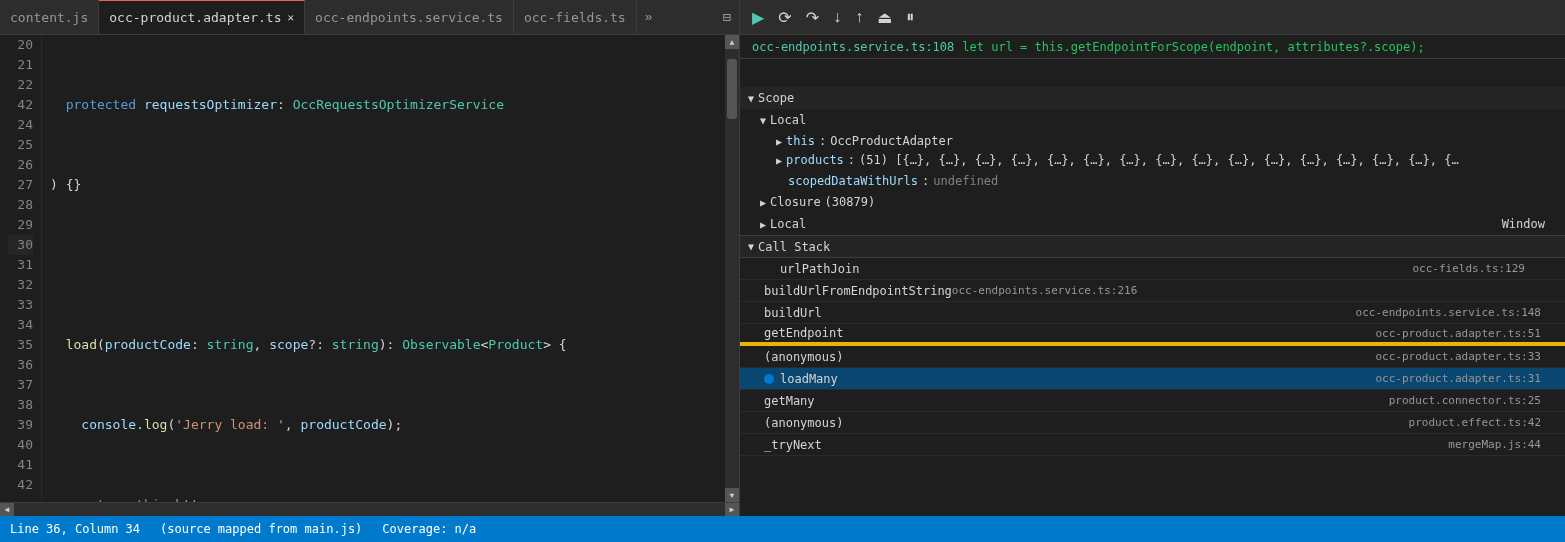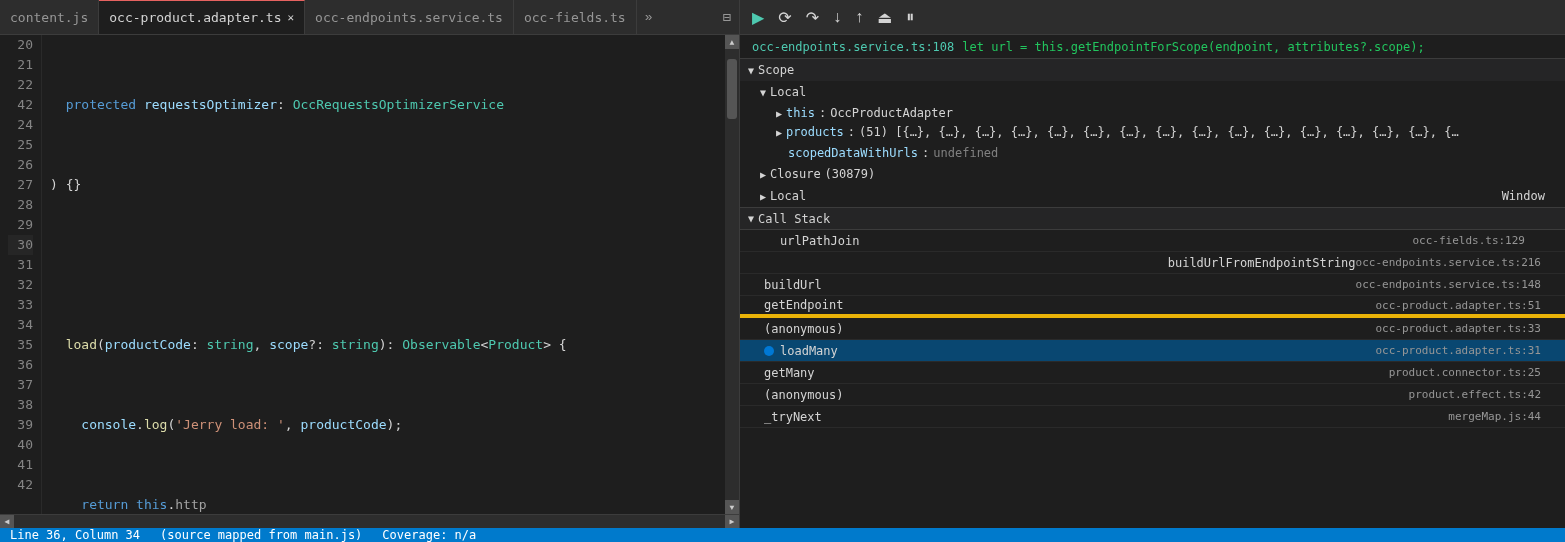--- a/index.html
+++ b/index.html
@@ -149,21 +149,21 @@
         </div>
       </div>
 
       <div style="height:14px;background:#2d2d2d;display:flex;align-items:center;border-top:1px solid #3c3c3c;">
         <div style="width:14px;height:14px;background:#555;cursor:pointer;display:flex;align-items:center;justify-content:center;font-size:8px;color:#ccc;flex-shrink:0;">◀</div>
         <div style="flex:1;height:14px;background:#2d2d2d;"></div>
         <div style="width:14px;height:14px;background:#555;cursor:pointer;display:flex;align-items:center;justify-content:center;font-size:8px;color:#ccc;flex-shrink:0;">▶</div>
       </div>
     </div>
 
-    <div style="flex:1;display:flex;flex-direction:column;background:#1e1e1e;overflow:hidden;">
+    <div style="flex:1;display:flex;flex-direction:column;background:#1e1e1e;overflow:hidden;gap:28px;">
 
       <div style="padding:3px 12px;font-size:12px;color:#d4d4d4;background:#1e1e1e;border-bottom:1px solid #3c3c3c;height:24px;display:flex;align-items:center;font-family:Consolas,monospace;overflow:hidden;">
         <span style="color:#4ec9b0;">occ-endpoints.service.ts:108</span>
         <span style="margin-left:8px;color:#22c55e;">let url = this.getEndpointForScope(endpoint, attributes?.scope);</span>
       </div>
 
       <div style="flex:1;overflow-y:auto;overflow-x:hidden;font-family:Consolas,monospace;">
 
         <div style="border-bottom:1px solid #3c3c3c;">
           <div style="display:flex;align-items:center;padding:3px 8px;font-size:12px;color:#d4d4d4;cursor:pointer;height:22px;background:#252526;">
@@ -221,21 +221,21 @@
           <div style="display:flex;align-items:center;padding:3px 8px;font-size:12px;color:#d4d4d4;cursor:pointer;height:22px;background:#252526;border-bottom:1px solid #3c3c3c;">
             <span style="margin-right:4px;font-size:10px;">▼</span>
             <span>Call Stack</span>
           </div>
 
           <div style="display:flex;align-items:center;justify-content:space-between;padding:3px 40px;font-size:12px;height:22px;border-bottom:1px solid #2a2a2a;">
             <span style="color:#d4d4d4;">urlPathJoin</span>
             <span style="color:#969696;font-size:11px;">occ-fields.ts:129</span>
           </div>
 
-          <div style="display:flex;align-items:center;justify-content:flex-end;padding:3px 24px;font-size:12px;height:22px;border-bottom:1px solid #2a2a2a;">
+          <div style="display:flex;align-items:center;justify-content:flex-start;padding:3px 24px;font-size:12px;height:22px;border-bottom:1px solid #2a2a2a;">
             <span style="color:#d4d4d4;">buildUrlFromEndpointString</span>
             <span style="color:#969696;font-size:11px;">occ-endpoints.service.ts:216</span>
           </div>
 
           <div style="display:flex;align-items:center;justify-content:space-between;padding:3px 24px;font-size:12px;height:22px;border-bottom:1px solid #2a2a2a;">
             <span style="color:#d4d4d4;">buildUrl</span>
             <span style="color:#969696;font-size:11px;">occ-endpoints.service.ts:148</span>
           </div>
 
           <div style="display:flex;align-items:center;justify-content:space-between;padding:3px 24px;font-size:12px;height:22px;border-bottom:4px solid #eab308;">
@@ -269,19 +269,19 @@
           <div style="display:flex;align-items:center;justify-content:space-between;padding:3px 24px;font-size:12px;height:22px;border-bottom:1px solid #2a2a2a;">
             <span style="color:#d4d4d4;">_tryNext</span>
             <span style="color:#969696;font-size:11px;">mergeMap.js:44</span>
           </div>
         </div>
 
       </div>
     </div>
   </div>
 
-  <div style="height:14px;background:#007acc;display:flex;align-items:center;padding:0 10px;font-size:12px;color:white;gap:20px;flex-shrink:0;font-family:Consolas,monospace;">
+  <div style="height:26px;background:#007acc;display:flex;align-items:center;padding:0 10px;font-size:12px;color:white;gap:20px;flex-shrink:0;font-family:Consolas,monospace;">
     <span>Line 36, Column 34</span>
     <span>(source mapped from main.js)</span>
     <span>Coverage: n/a</span>
   </div>
 
 </div>
 
 </body></html>

